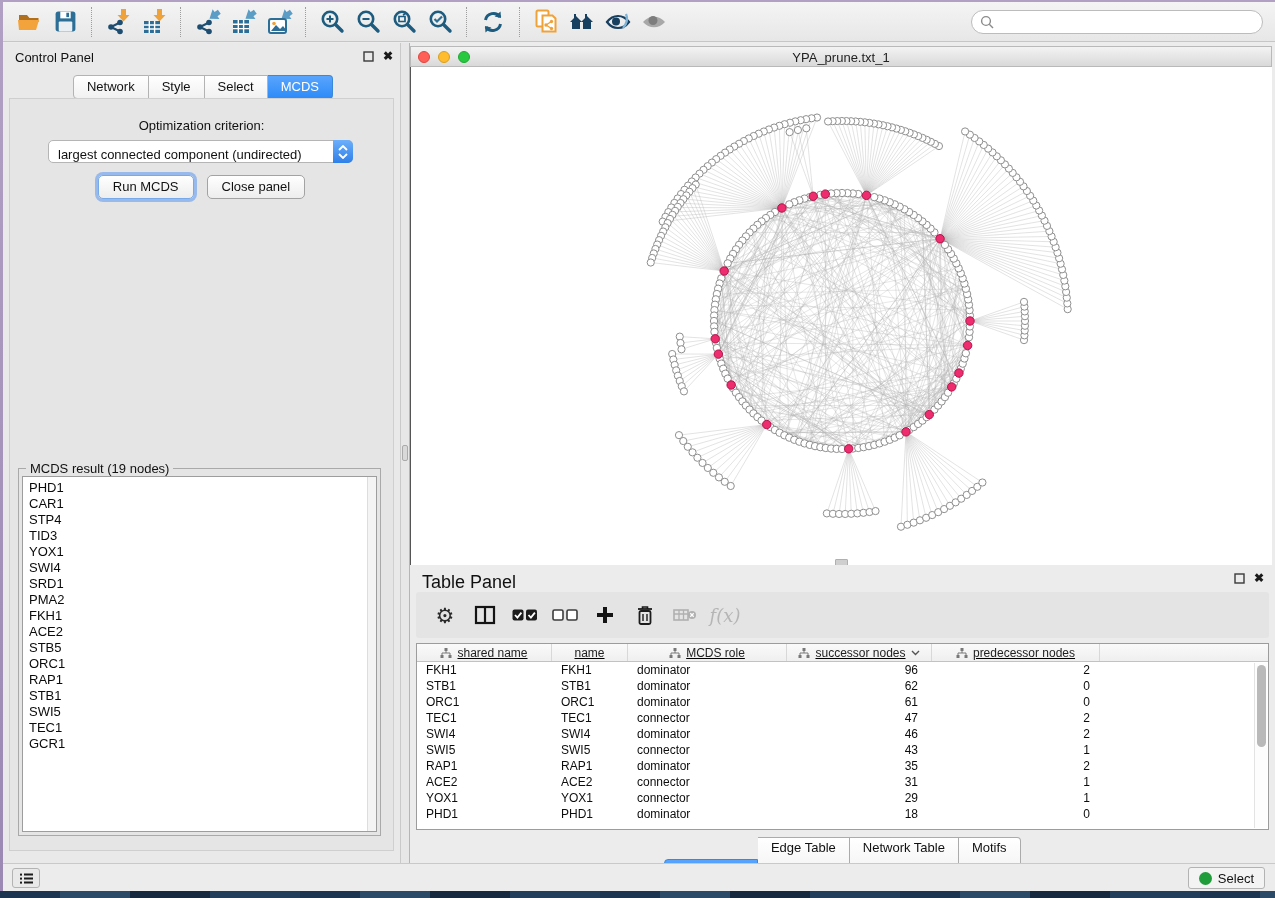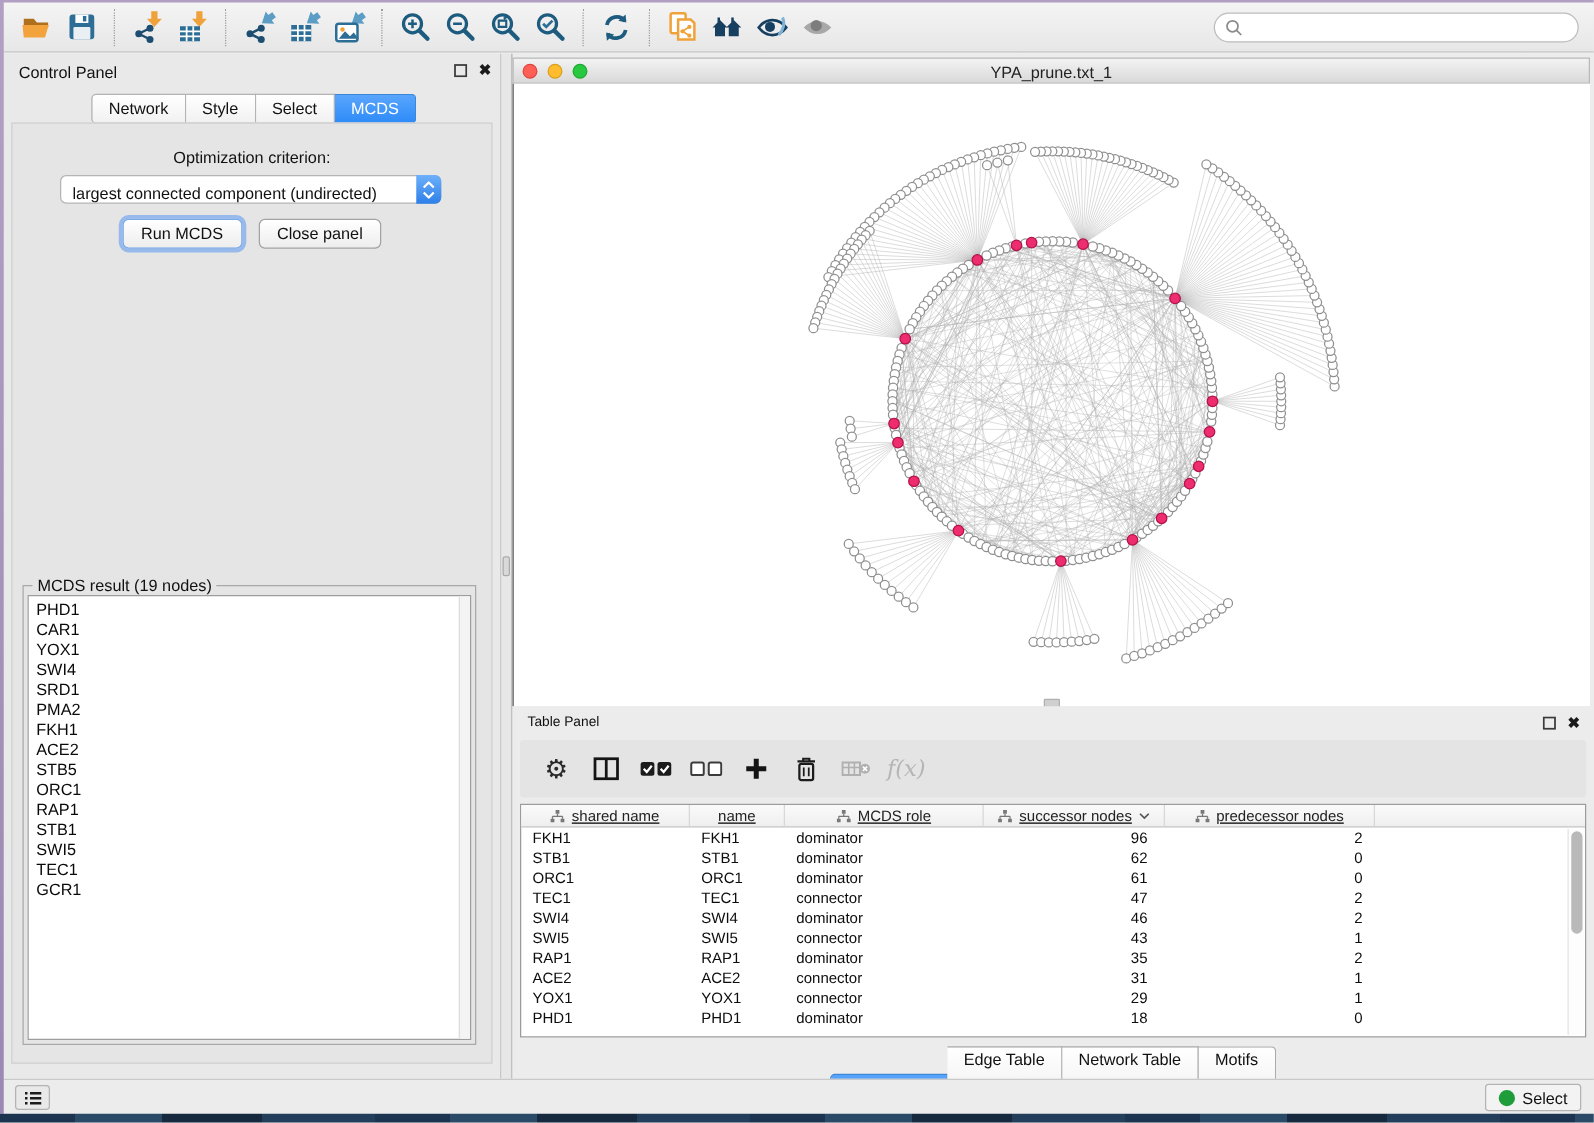--- a/index.html
+++ b/index.html
@@ -82,21 +82,21 @@
   .light.green { background:#28c840; border:1px solid #1eaa32; }
   #net-title { position:absolute; width:100%; top:3px; text-align:center; font-size:13px; color:#222; }
   #net-canvas { position:absolute; left:0; top:21px; right:0; bottom:0; background:#fff;
      border-left:1px solid #555; }
   #net-canvas svg { display:block; }
   #canvas-handle { position:absolute; left:50%; bottom:-2px; width:13px; height:8px; margin-left:-7px;
      background:#cfcfcf; border:1px solid #b0b0b0; border-radius:1px; }
 
   
   #table-panel { position:absolute; left:0; right:0; top:522px; bottom:0; background:#ececec; }
-  #tp-title { position:absolute; left:12px; top:7px; font-size:11px; color:#111; }
+  #tp-title { position:absolute; left:12px; top:7px; font-size:18px; color:#111; }
   #tp-toolbar { position:absolute; left:6px; right:6px; top:27px; height:46px; background:#e4e4e4;
      border-radius:3px; display:flex; align-items:center; padding-left:14px; gap:10px; }
   .tp-icon { width:30px; height:30px; display:flex; align-items:center; justify-content:center; }
   .gear-glyph { font-size:21px; color:#2a2a2a; line-height:1; }
   .fx-glyph { font-family:"DejaVu Serif", serif; font-style:italic; font-size:18px; color:#b5b5b5; }
 
   #node-table { position:absolute; left:6px; right:6px; top:78px; height:187px; background:#fff;
      border:1px solid #9c9c9c; overflow:hidden; }
   #nt-header { display:flex; height:18px; background:linear-gradient(#fafafa,#efefef);
      border-bottom:1px solid #c2c2c2;text-decoration:underline; }
@@ -318,20 +318,22 @@
         <button class="push-btn focused">Run MCDS</button>
         <button class="push-btn">Close panel</button>
       </div>
 
       <div id="mcds-fieldset">
         <span id="mcds-legend">MCDS result (19 nodes)</span>
         <div id="mcds-list">
           <div class="items">
               <div class="mcds-item">PHD1</div>
               <div class="mcds-item">CAR1</div>
+              <div class="mcds-item">STP4</div>
+              <div class="mcds-item">TID3</div>
               <div class="mcds-item">YOX1</div>
               <div class="mcds-item">SWI4</div>
               <div class="mcds-item">SRD1</div>
               <div class="mcds-item">PMA2</div>
               <div class="mcds-item">FKH1</div>
               <div class="mcds-item">ACE2</div>
               <div class="mcds-item">STB5</div>
               <div class="mcds-item">ORC1</div>
               <div class="mcds-item">RAP1</div>
               <div class="mcds-item">STB1</div>

